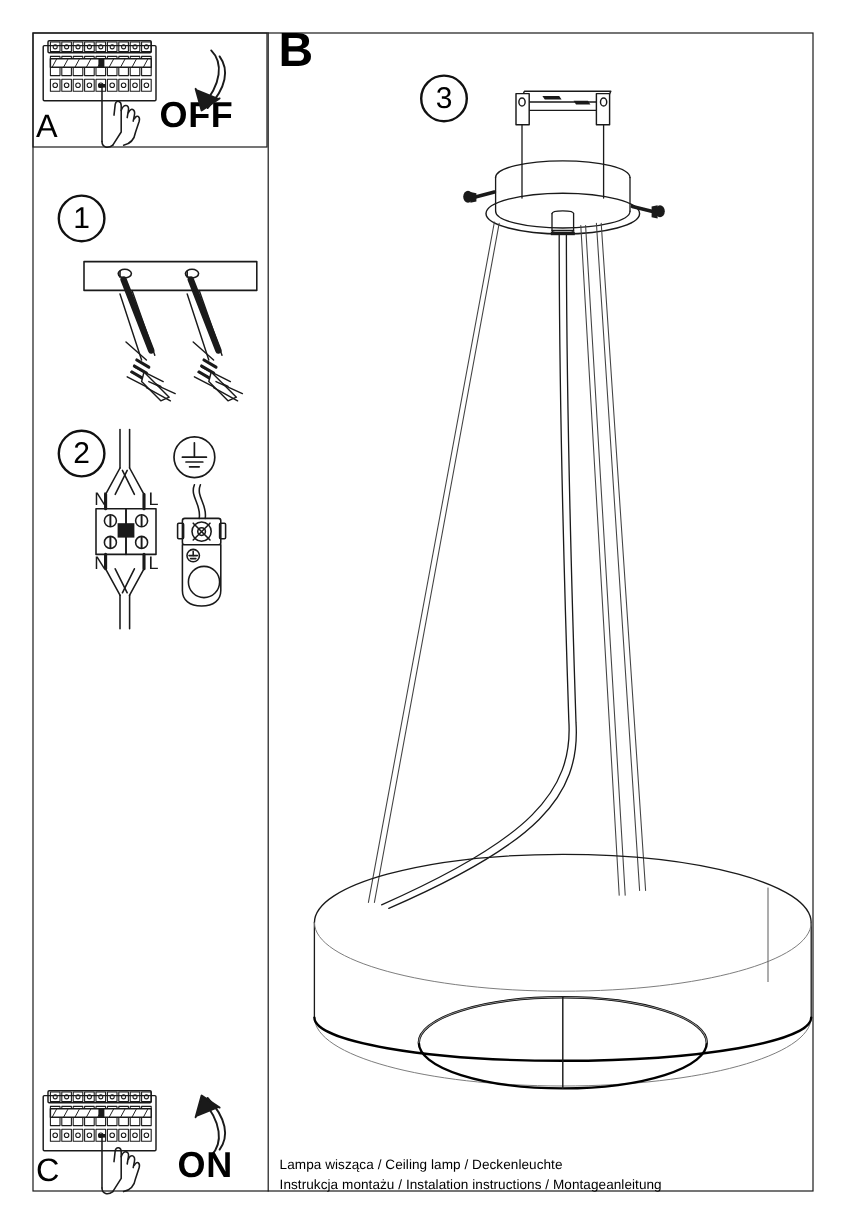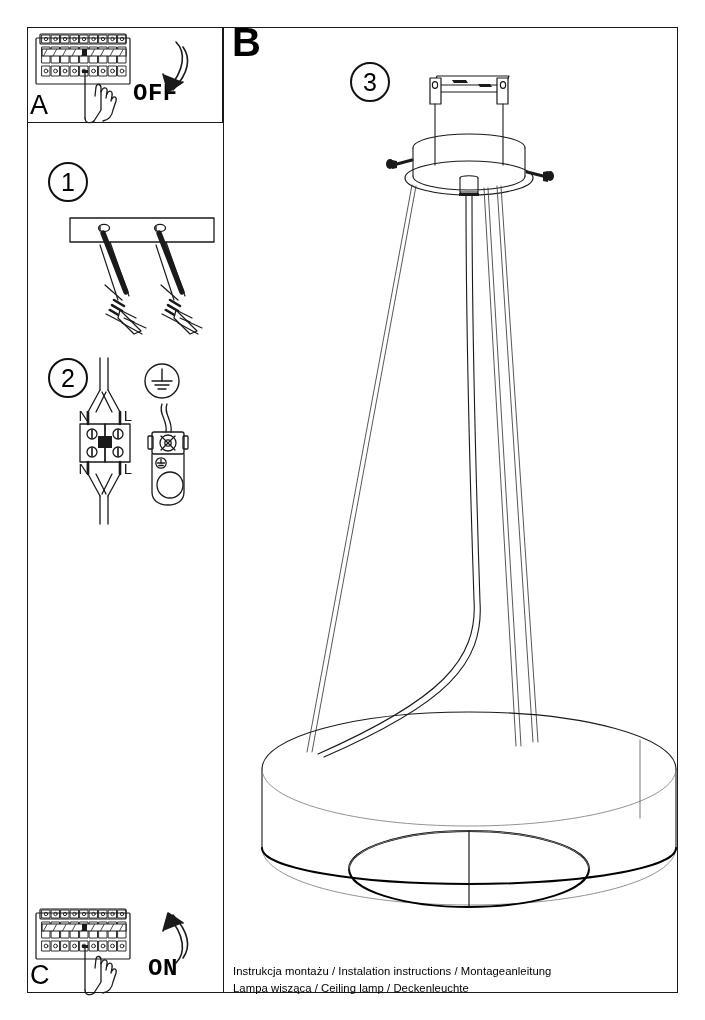--- a/index.html
+++ b/index.html
@@ -9,21 +9,21 @@
   .frame{position:absolute;left:27px;top:27px;width:651px;height:966px;
          border:1.5px solid #1a1a1a;box-sizing:border-box;}
   .vdiv{position:absolute;left:223px;top:27px;width:0;height:966px;
         border-left:1.5px solid #1a1a1a;}
   .boxA{position:absolute;left:27px;top:27px;width:196px;height:96px;
         border:1.5px solid #1a1a1a;box-sizing:border-box;}
   .panel-letter{position:absolute;font-size:27px;font-weight:400;line-height:1;}
   .letA{left:30px;top:92px;}
   .letC{left:30px;top:962px;}
   .letB{left:232px;top:22px;font-size:40px;font-weight:700;}
-  .onoff{position:absolute;font-size:24px;font-weight:700;letter-spacing:.5px;font-family:Liberation Mono, monospace;}
+  .onoff{position:absolute;font-size:30px;font-weight:700;letter-spacing:.5px;}
   .txtOFF{left:133px;top:80px;}
   .txtON{left:148px;top:955px;}
   .stepnum{position:absolute;width:40px;height:40px;border:2.2px solid #111;
            border-radius:50%;display:flex;align-items:center;justify-content:center;
            font-size:25px;line-height:1;box-sizing:border-box;}
   .s1{left:48px;top:162px;}
   .s2{left:48px;top:358px;}
   .s3{left:350px;top:62px;}
   .svgl{position:absolute;left:0;top:0;}
   .caption{position:absolute;left:233px;top:963px;font-size:11.3px;
@@ -389,17 +389,17 @@
 
   <div class="panel-letter letC">C</div>
   <div class="onoff txtON">ON</div>
   <div class="panel-letter letB">B</div>
 
   <div class="stepnum s1">1</div>
   <div class="stepnum s2">2</div>
   <div class="stepnum s3">3</div>
 
   <div class="caption">
+    <div>Lampa wisząca / Ceiling lamp / Deckenleuchte</div>
     <div>Instrukcja montażu / Instalation instructions / Montageanleitung</div>
-    <div>Lampa wisząca / Ceiling lamp / Deckenleuchte</div>
   </div>
 
 </div>
 
 </body></html>

